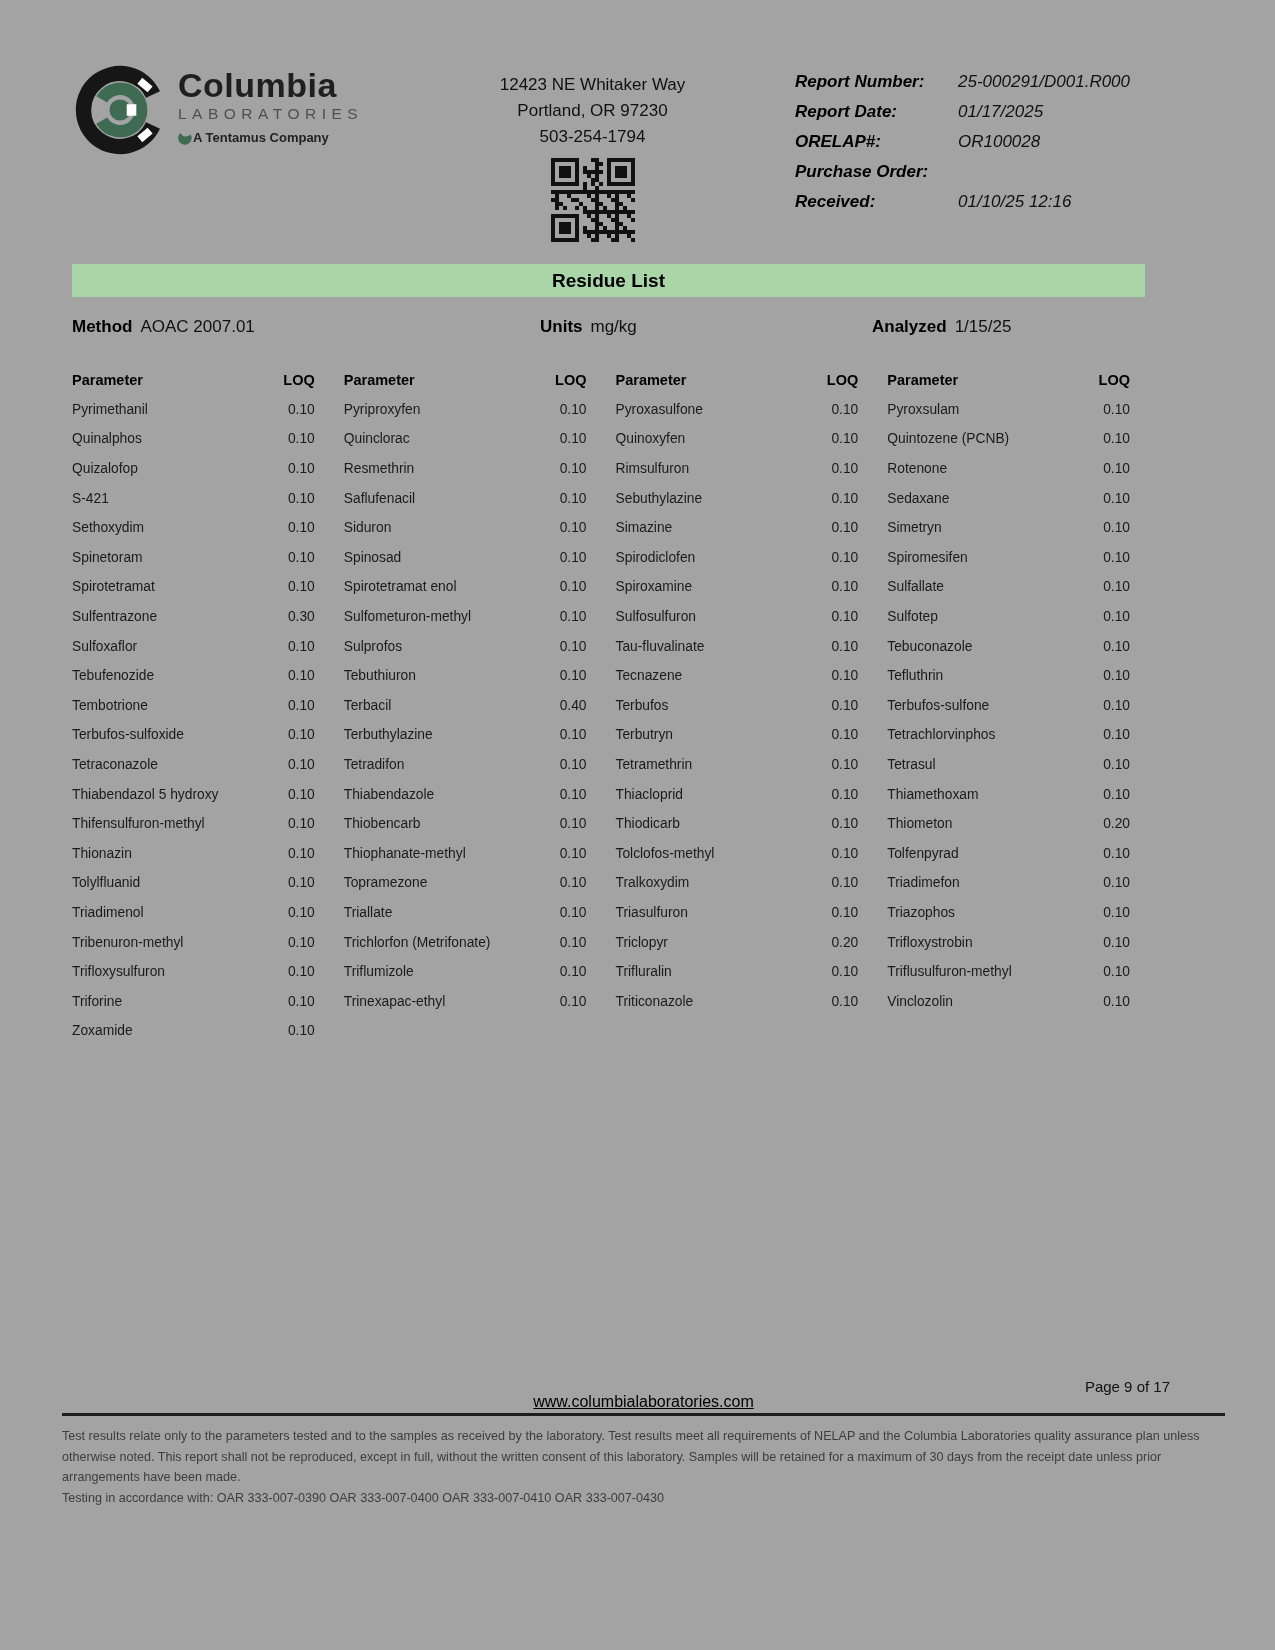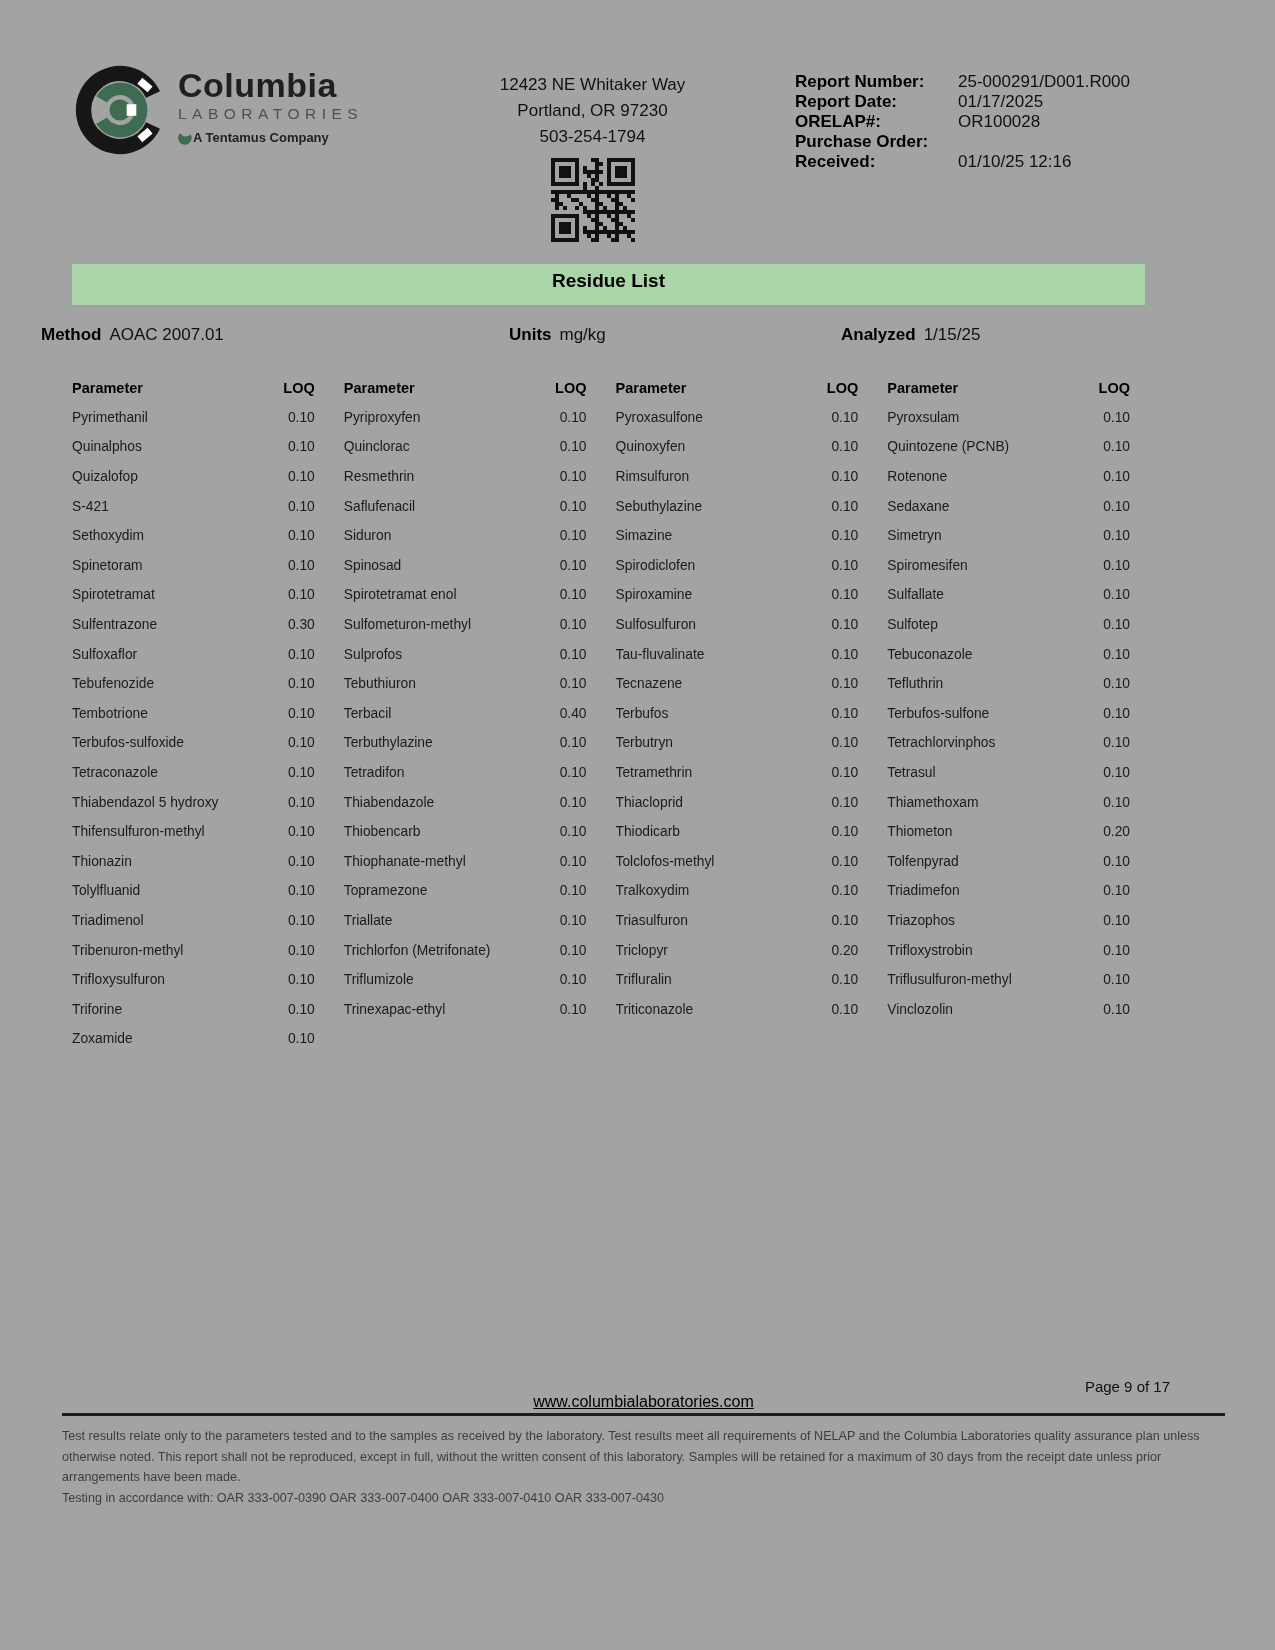--- a/index.html
+++ b/index.html
@@ -18,32 +18,32 @@
   .logo-block { width:318px; flex:0 0 auto; display:flex; align-items:flex-start; }
   .logo-mark { flex:0 0 auto; }
   .logo-text { margin-left:10px; padding-top:6px; }
   .logo-brand { font-size:34px; font-weight:bold; color:#1f1f1f; letter-spacing:0.5px; line-height:34px; }
   .logo-sub { font-size:15.5px; color:#4f4f4f; letter-spacing:5.5px; margin-top:3px; }
   .logo-tagline { display:flex; align-items:center; margin-top:7px; font-size:13px; font-weight:bold; color:#222; }
   .addr-block { flex:1 1 auto; text-align:center; padding-top:10px; }
   .addr-line { font-size:17px; line-height:26px; color:#111; }
   .qr-wrap { margin-top:8px; display:flex; justify-content:center; }
   .info-block { flex:0 0 auto; width:420px; padding-top:10px; }
-  .info-grid { display:grid; grid-template-columns:163px 1fr; row-gap:0; }
+  .info-grid { display:grid; grid-template-columns:163px 1fr; row-gap:10px;font-style:italic; }
   .info-label { font-size:17px; font-weight:bold; color:#000; line-height:20px; }
   .info-value { font-size:17px; color:#111; line-height:20px; }
   
   .banner {
-    margin:22px 130px 0 72px; height:41px;
+    margin:22px 130px 0 72px; height:33px;
     background:#a9d5a9;
     text-align:center; line-height:33px;
     font-size:19px; font-weight:bold; color:#000;
   }
   
-  .meta-row { display:grid; grid-template-columns:468px 332px auto; margin:20px 130px 0 41px; }
+  .meta-row { display:grid; grid-template-columns:468px 332px auto; margin:20px 130px 0 72px; }
   .meta-cell { font-size:17px; }
   .meta-label { font-weight:bold; color:#000; margin-right:8px; }
   .meta-value { color:#111; }
   
   .residue-table {
     display:grid; grid-template-columns:repeat(4, 1fr); column-gap:29px;
     margin:28px 145px 0 72px;
   }
   .prow { display:flex; justify-content:space-between; align-items:center; height:29.6px; }
   .pname { font-size:13.8px; color:#1b1b1b; white-space:nowrap; }

